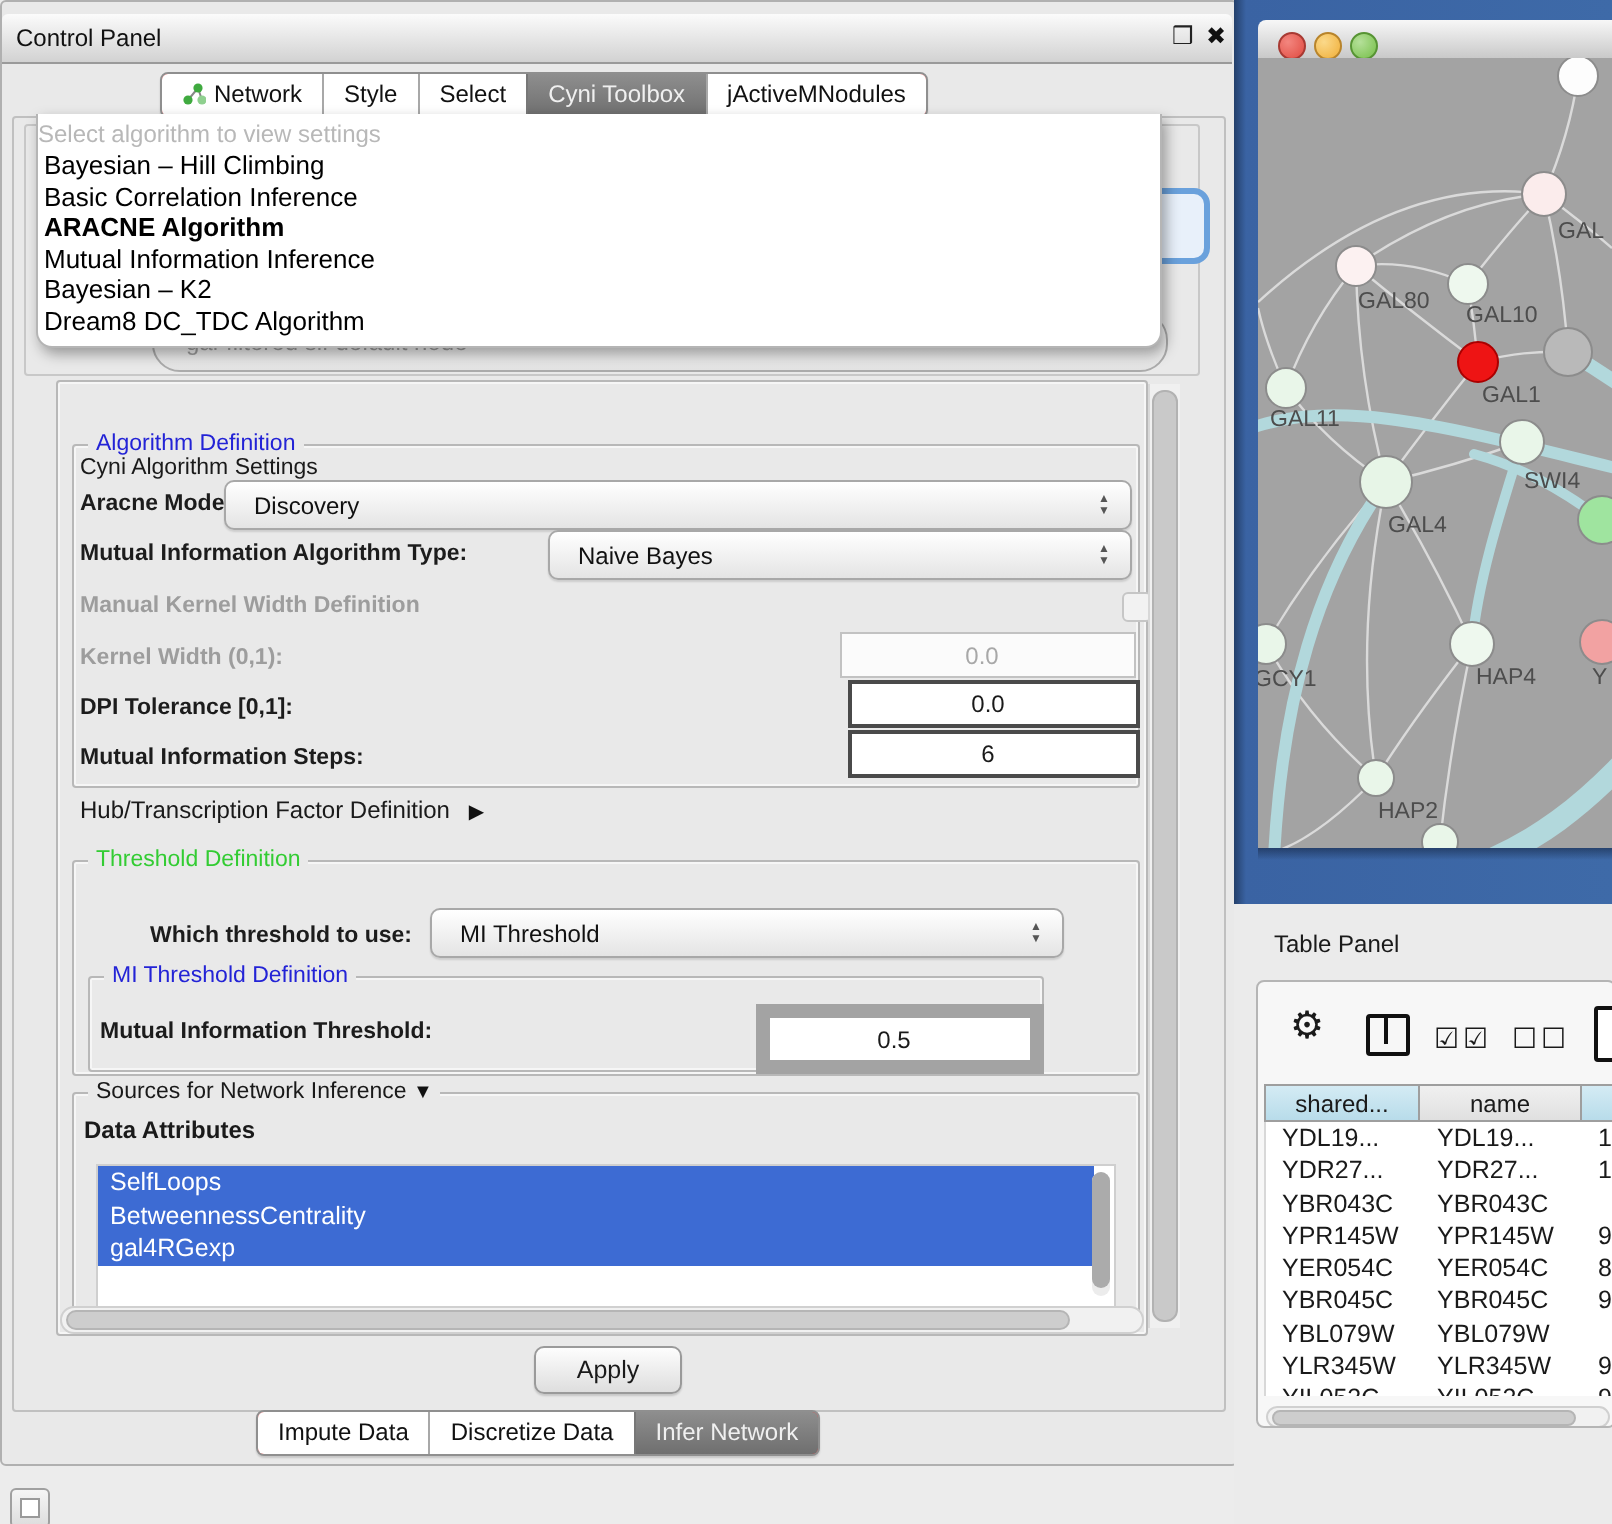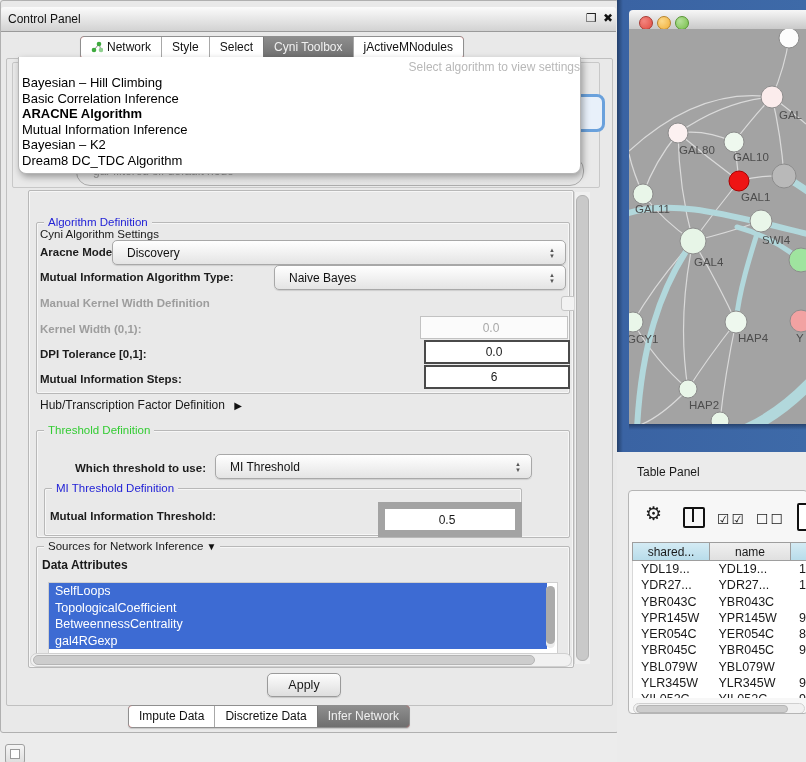--- a/index.html
+++ b/index.html
@@ -34,21 +34,21 @@
   #ghost-blue{left:573px;top:94px;width:26px;height:32px;border:3px solid #6aa1dc;border-radius:8px;
               background:#e8f0fa;z-index:10;}
   #ghost-combo{left:76px;top:156px;width:506px;height:28px;border:1px solid #ababab;border-radius:14px;
                background:linear-gradient(#fdfdfd,#e3e3e3);z-index:8;display:flex;align-items:center;}
   #ghost-combo span{margin-left:16px;font-size:12px;color:#9c9c9c;}
 
   
   #algo-dropdown{left:18px;top:57px;width:561px;z-index:50;background:#fff;
                  border:1px solid #b5b5b5;border-top:none;border-radius:0 0 8px 8px;
                  box-shadow:2px 3px 7px rgba(0,0,0,.35);padding-bottom:4px;}
-  #algo-placeholder{text-align:right;font-size:12px;color:#b8b8b8;padding:3px 0 1px 0;}
+  #algo-placeholder{text-align:left;font-size:12px;color:#b8b8b8;padding:3px 0 1px 0;}
   .algo-item{font-size:13px;line-height:15.6px;padding-left:3px;color:#000;}
   .algo-item.selected{font-weight:bold;}
 
   
   .groupbox{border:1px solid #b8b8b8;border-radius:2px;box-shadow:inset 0 0 0 1px rgba(255,255,255,.6);}
   .grouptitle{position:absolute;background:#e9e9e9;padding:0 4px;font-size:11.5px;line-height:12px;}
   .t-black{color:#1a1a1a;} .t-blue{color:#2323d6;} .t-green{color:#33cc33;}
 
   .lbl{font-size:11.5px;font-weight:bold;color:#1c1c1c;white-space:nowrap;}
   .lbl.dis{color:#9d9d9d;}
@@ -237,21 +237,20 @@
 
   <div class="abs groupbox" style="left:36px;top:546px;width:532px;height:116px;"></div>
   <div class="grouptitle t-black" style="left:44px;top:540px;">
     <span>Sources for Network Inference</span>
     <span class="tri">▼</span>
   </div>
   <div class="abs" style="left:42px;top:558px;font-size:12px;font-weight:bold;">Data Attributes</div>
   <div class="abs" id="attr-list">
     <div id="attr-items">
         <div class="attr-item" style="background: rgb(61, 107, 211);">SelfLoops</div>
-        <div class="attr-item" style="background: rgb(61, 107, 211);">TopologicalCoefficient</div>
         <div class="attr-item" style="background: rgb(61, 107, 211);">BetweennessCentrality</div>
         <div class="attr-item" style="background: rgb(61, 107, 211);">gal4RGexp</div>
       </div>
     <div id="attr-vscroll">
         <div id="attr-vthumb"></div>
       </div>
   </div>
 
   <div class="abs hscroll" style="left:30px;top:653px;width:540px;height:12px;">
     <div class="hthumb" style="left:2px;top:1px;width:500px;height:8px;"></div>

